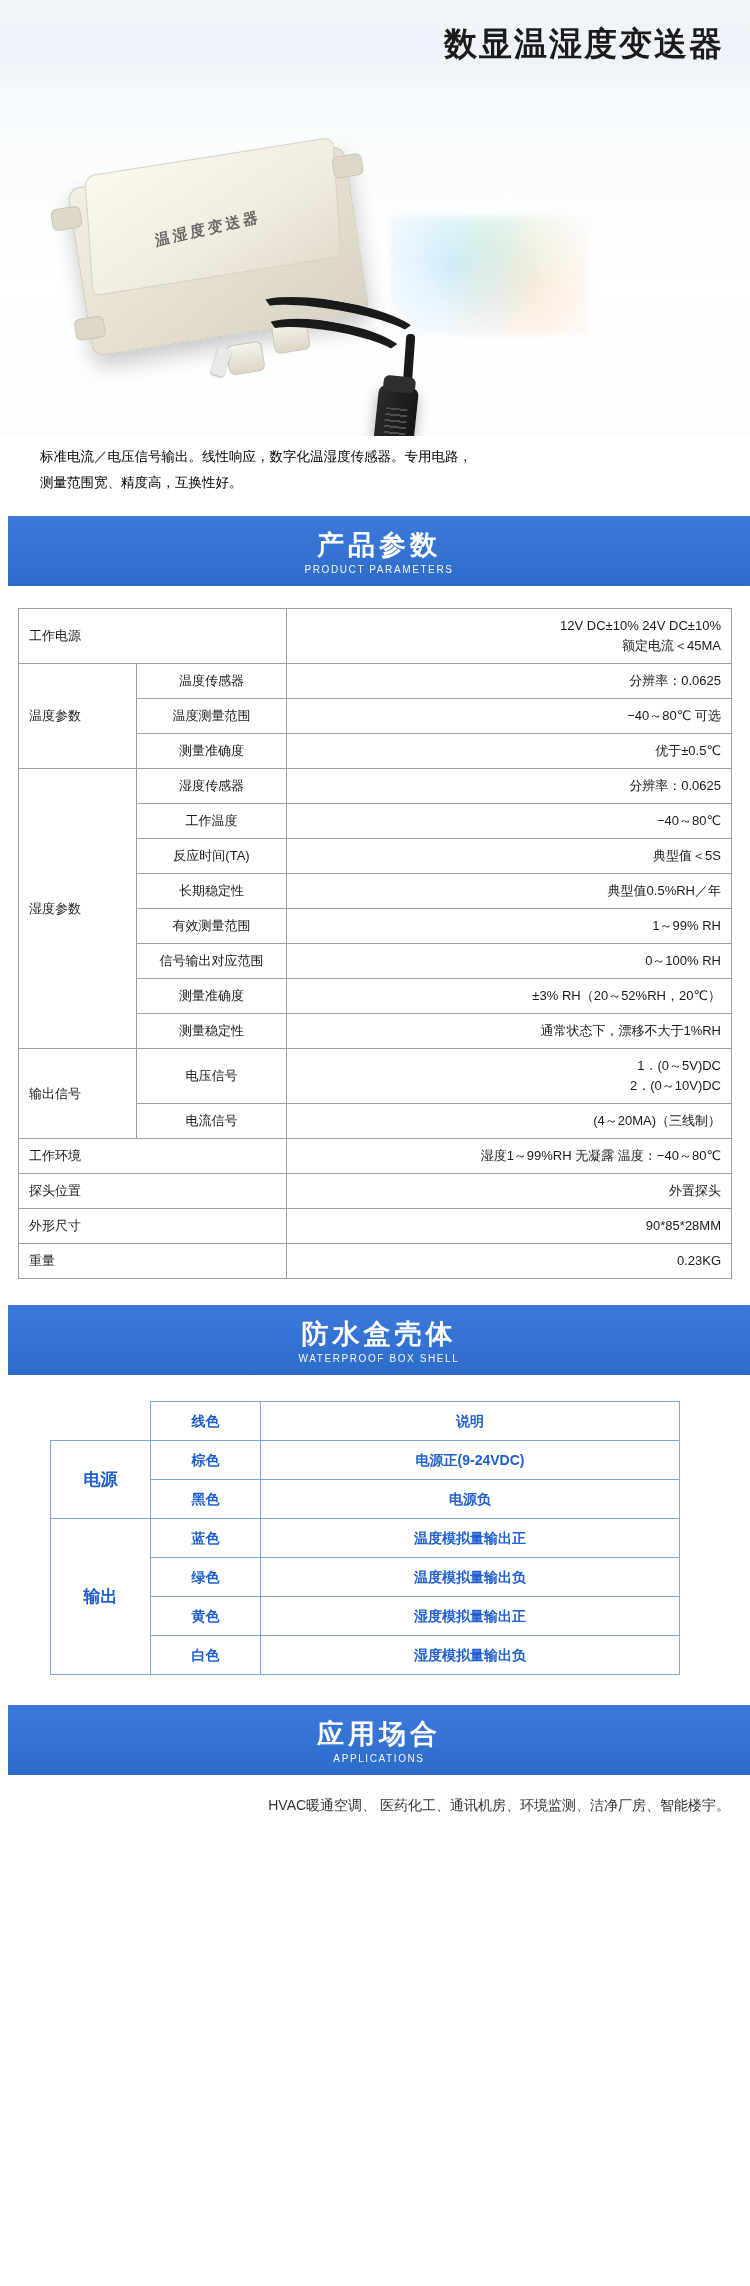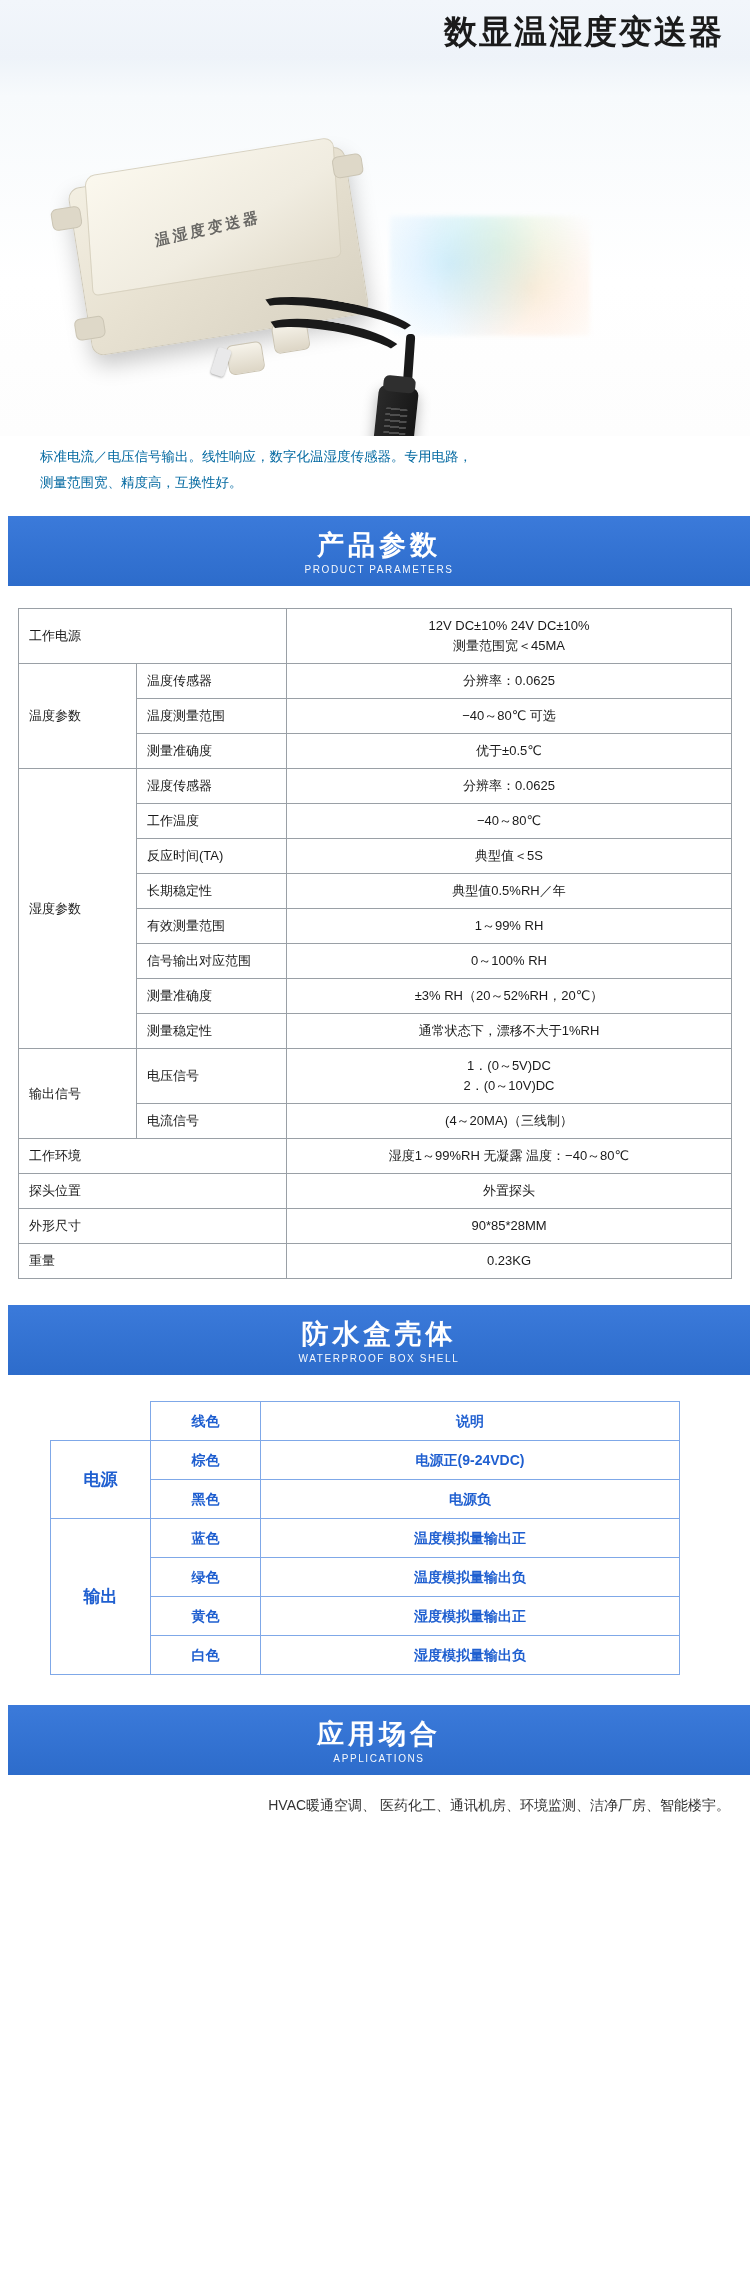--- a/index.html
+++ b/index.html
@@ -10,21 +10,21 @@
     background:#ffffff;
     color:#222;
   }
   .page { width:750px; position:relative; overflow:hidden; }
 
   
   .header {
     position:relative;
     height:96px;
     background:linear-gradient(180deg,#f2f6fb 0%, #eef3f9 60%, #f7fafc 100%);
-    padding:12px 26px 0 0;
+    padding:24px 26px 0 0;
     text-align:right;
   }
   .header .h-title {
     font-size:33px;
     font-weight:bold;
     letter-spacing:2px;
     color:#1b1b1b;
     line-height:40px;
   }
   .header .h-sub {
@@ -106,21 +106,21 @@
     transform:rotate(6deg);
     box-shadow:0 6px 14px rgba(0,0,0,.3);
   }
   .probe .vents { position:absolute; left:9px; top:22px; width:22px; height:38px;
     background:repeating-linear-gradient(0deg,#5a5a5a 0 2px, transparent 2px 6px); border-radius:2px; opacity:.8;}
   .probe .cap { position:absolute; left:4px; top:-10px; width:32px; height:16px; background:#2f2f2f; border-radius:6px;}
 
   
   .intro {
     padding:8px 22px 20px 40px;
-    color:#0369a1;
+    color:#000000;
     font-size:13.5px;
     line-height:26px;
   }
 
   
   .banner {
     background:#2f6fd0;
     background:linear-gradient(180deg,#3b7ada 0%, #2d6ccb 100%);
     color:#fff;
     text-align:center;
@@ -138,22 +138,22 @@
     font-size:13px;
     color:#1a1a1a;
   }
   table.spec td {
     border:1px solid #9aa0a6;
     padding:7px 10px;
     line-height:20px;
     vertical-align:middle;
   }
   td.cat { text-align:left; width:118px; }
-  td.sub { text-align:left; width:150px; }
-  td.val { text-align:center; }
+  td.sub { text-align:center; width:150px; }
+  td.val { text-align:right; }
   .two-line span { display:block; }
 
   
   .wire-wrap { padding:26px 70px 8px 50px; }
   table.wire {
     width:100%;
     border-collapse:collapse;
     font-size:14px;
     color:#1f5fd0;
     font-weight:bold;
@@ -218,21 +218,21 @@
     <div class="b-sub">PRODUCT PARAMETERS</div>
   </div>
 
   <div class="spec-wrap">
     <table class="spec">
       <tbody>
         <tr>
           <td class="cat" colspan="2">工作电源</td>
           <td class="val two-line">
             <span>12V  DC±10%      24V  DC±10%</span>
-            <span>测量范围宽＜45MA</span>
+            <span>额定电流＜45MA</span>
           </td>
         </tr>
 
         <tr>
           <td class="cat" rowspan="3">温度参数</td>
           <td class="sub">温度传感器</td>
           <td class="val">分辨率：0.0625</td>
         </tr>
         <tr>
           <td class="sub">温度测量范围</td>

